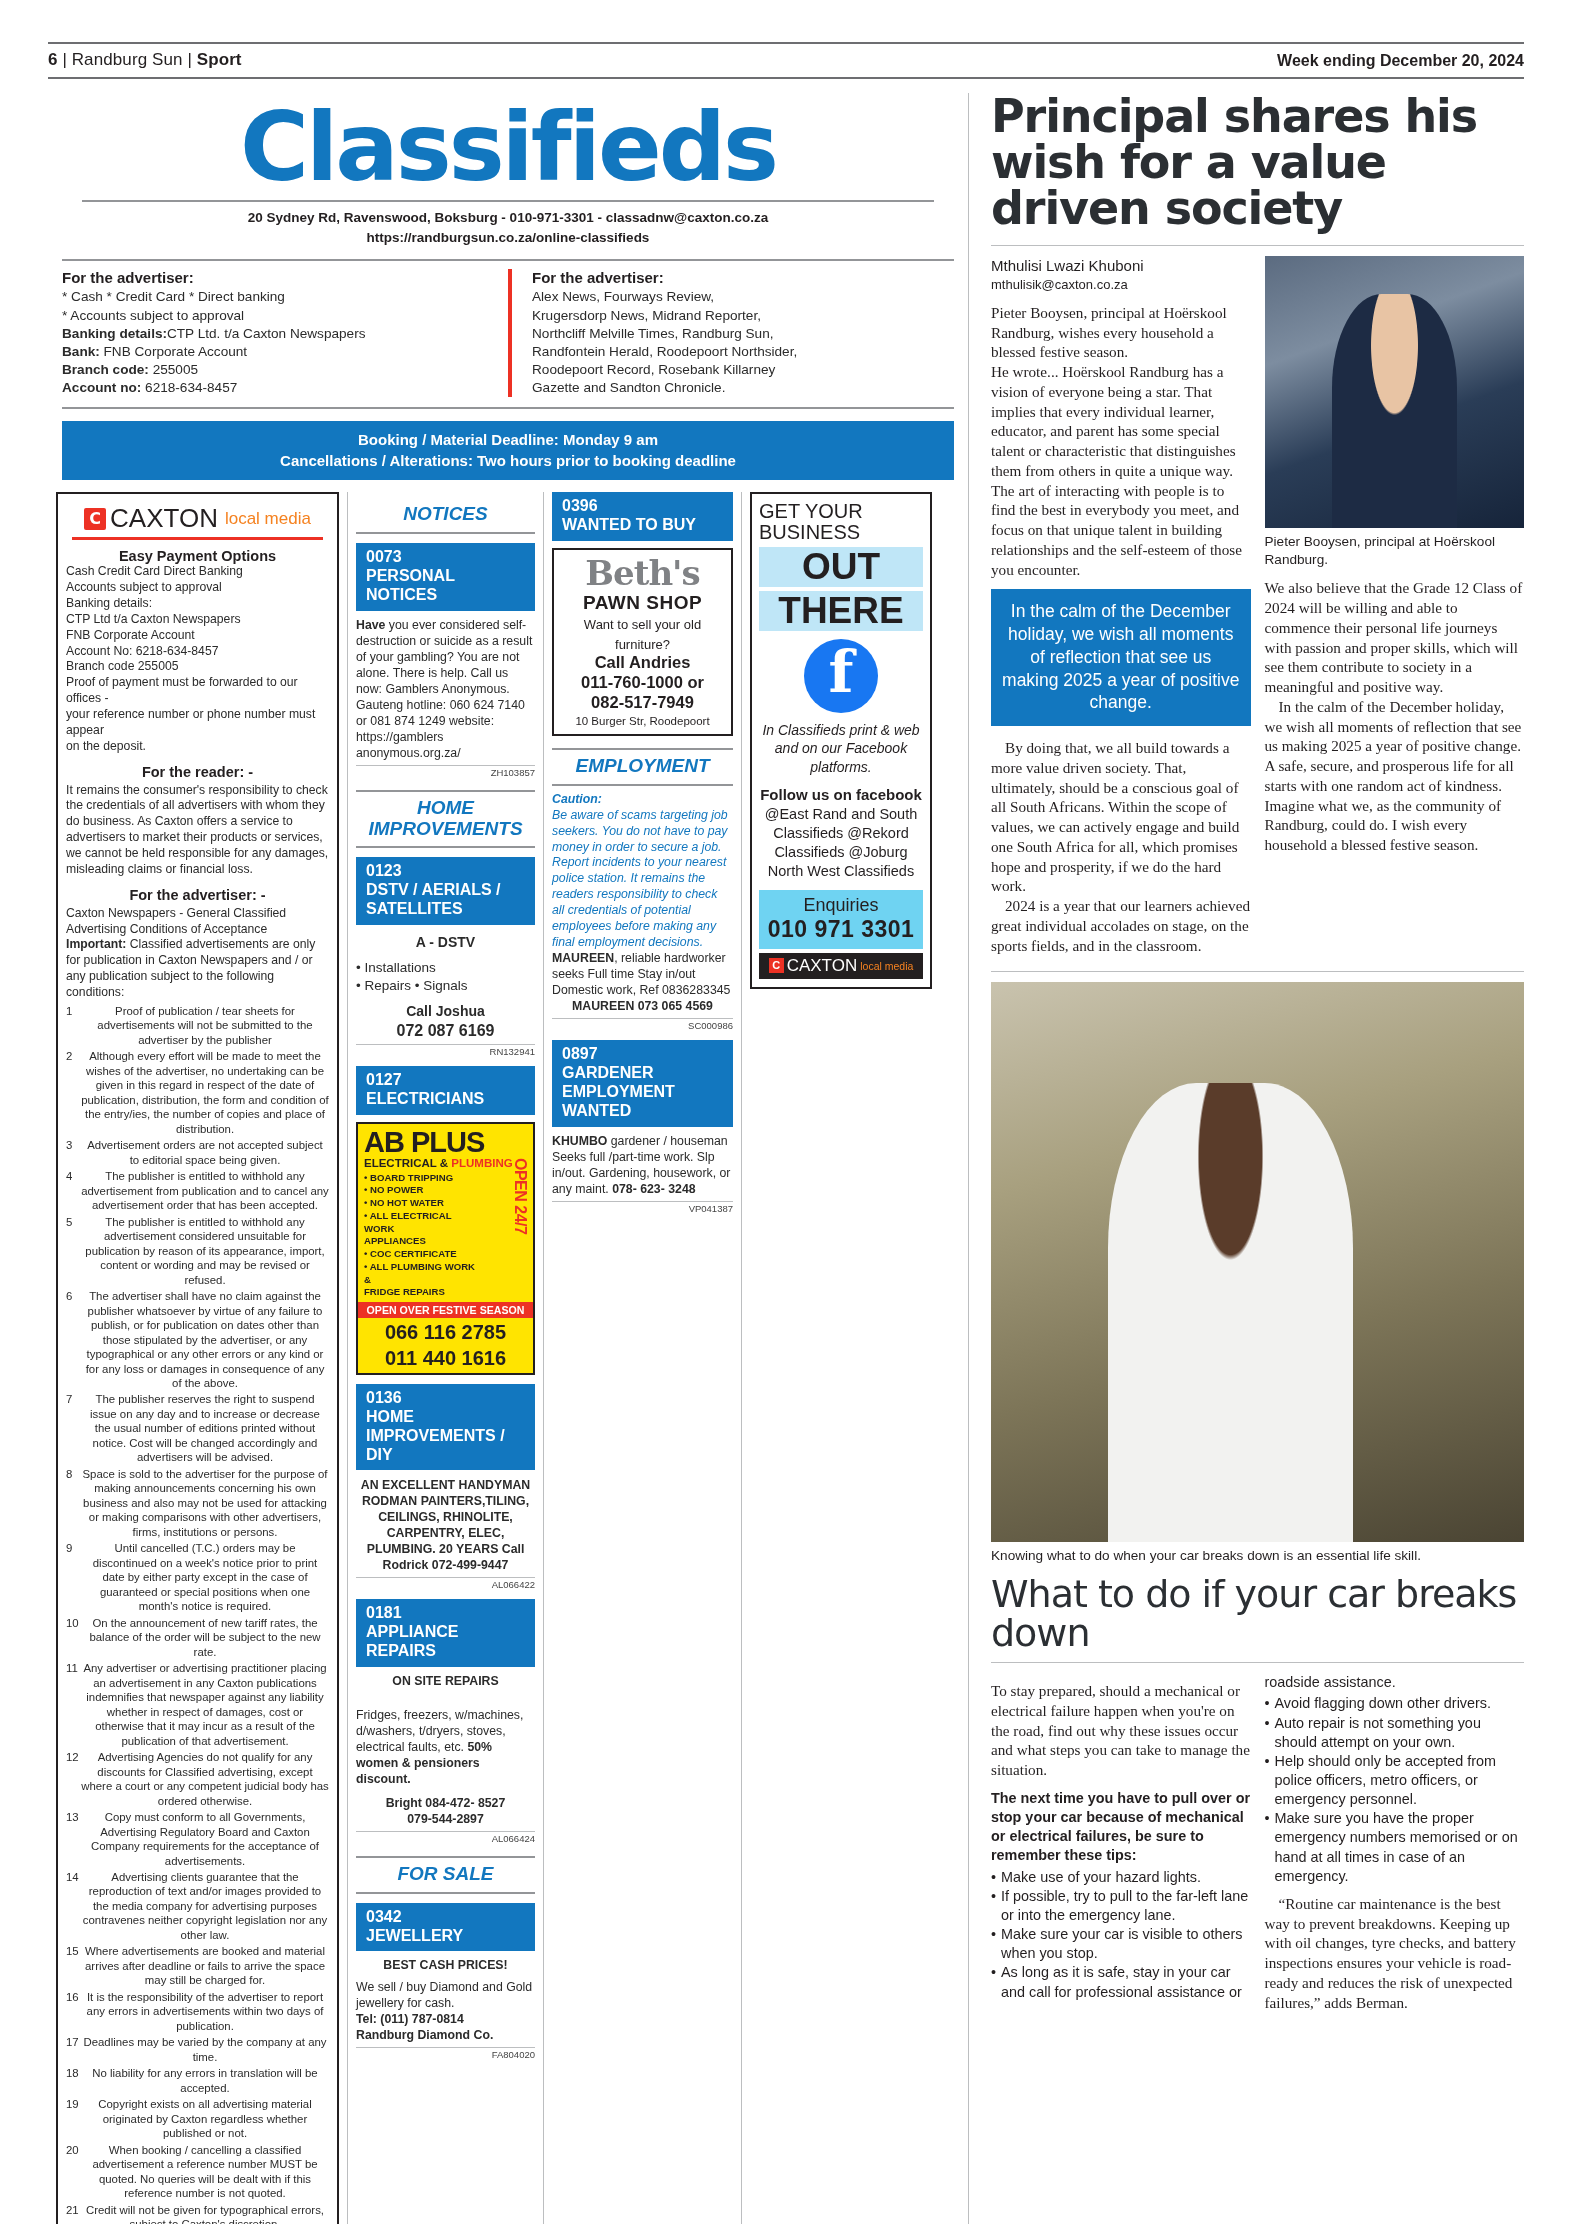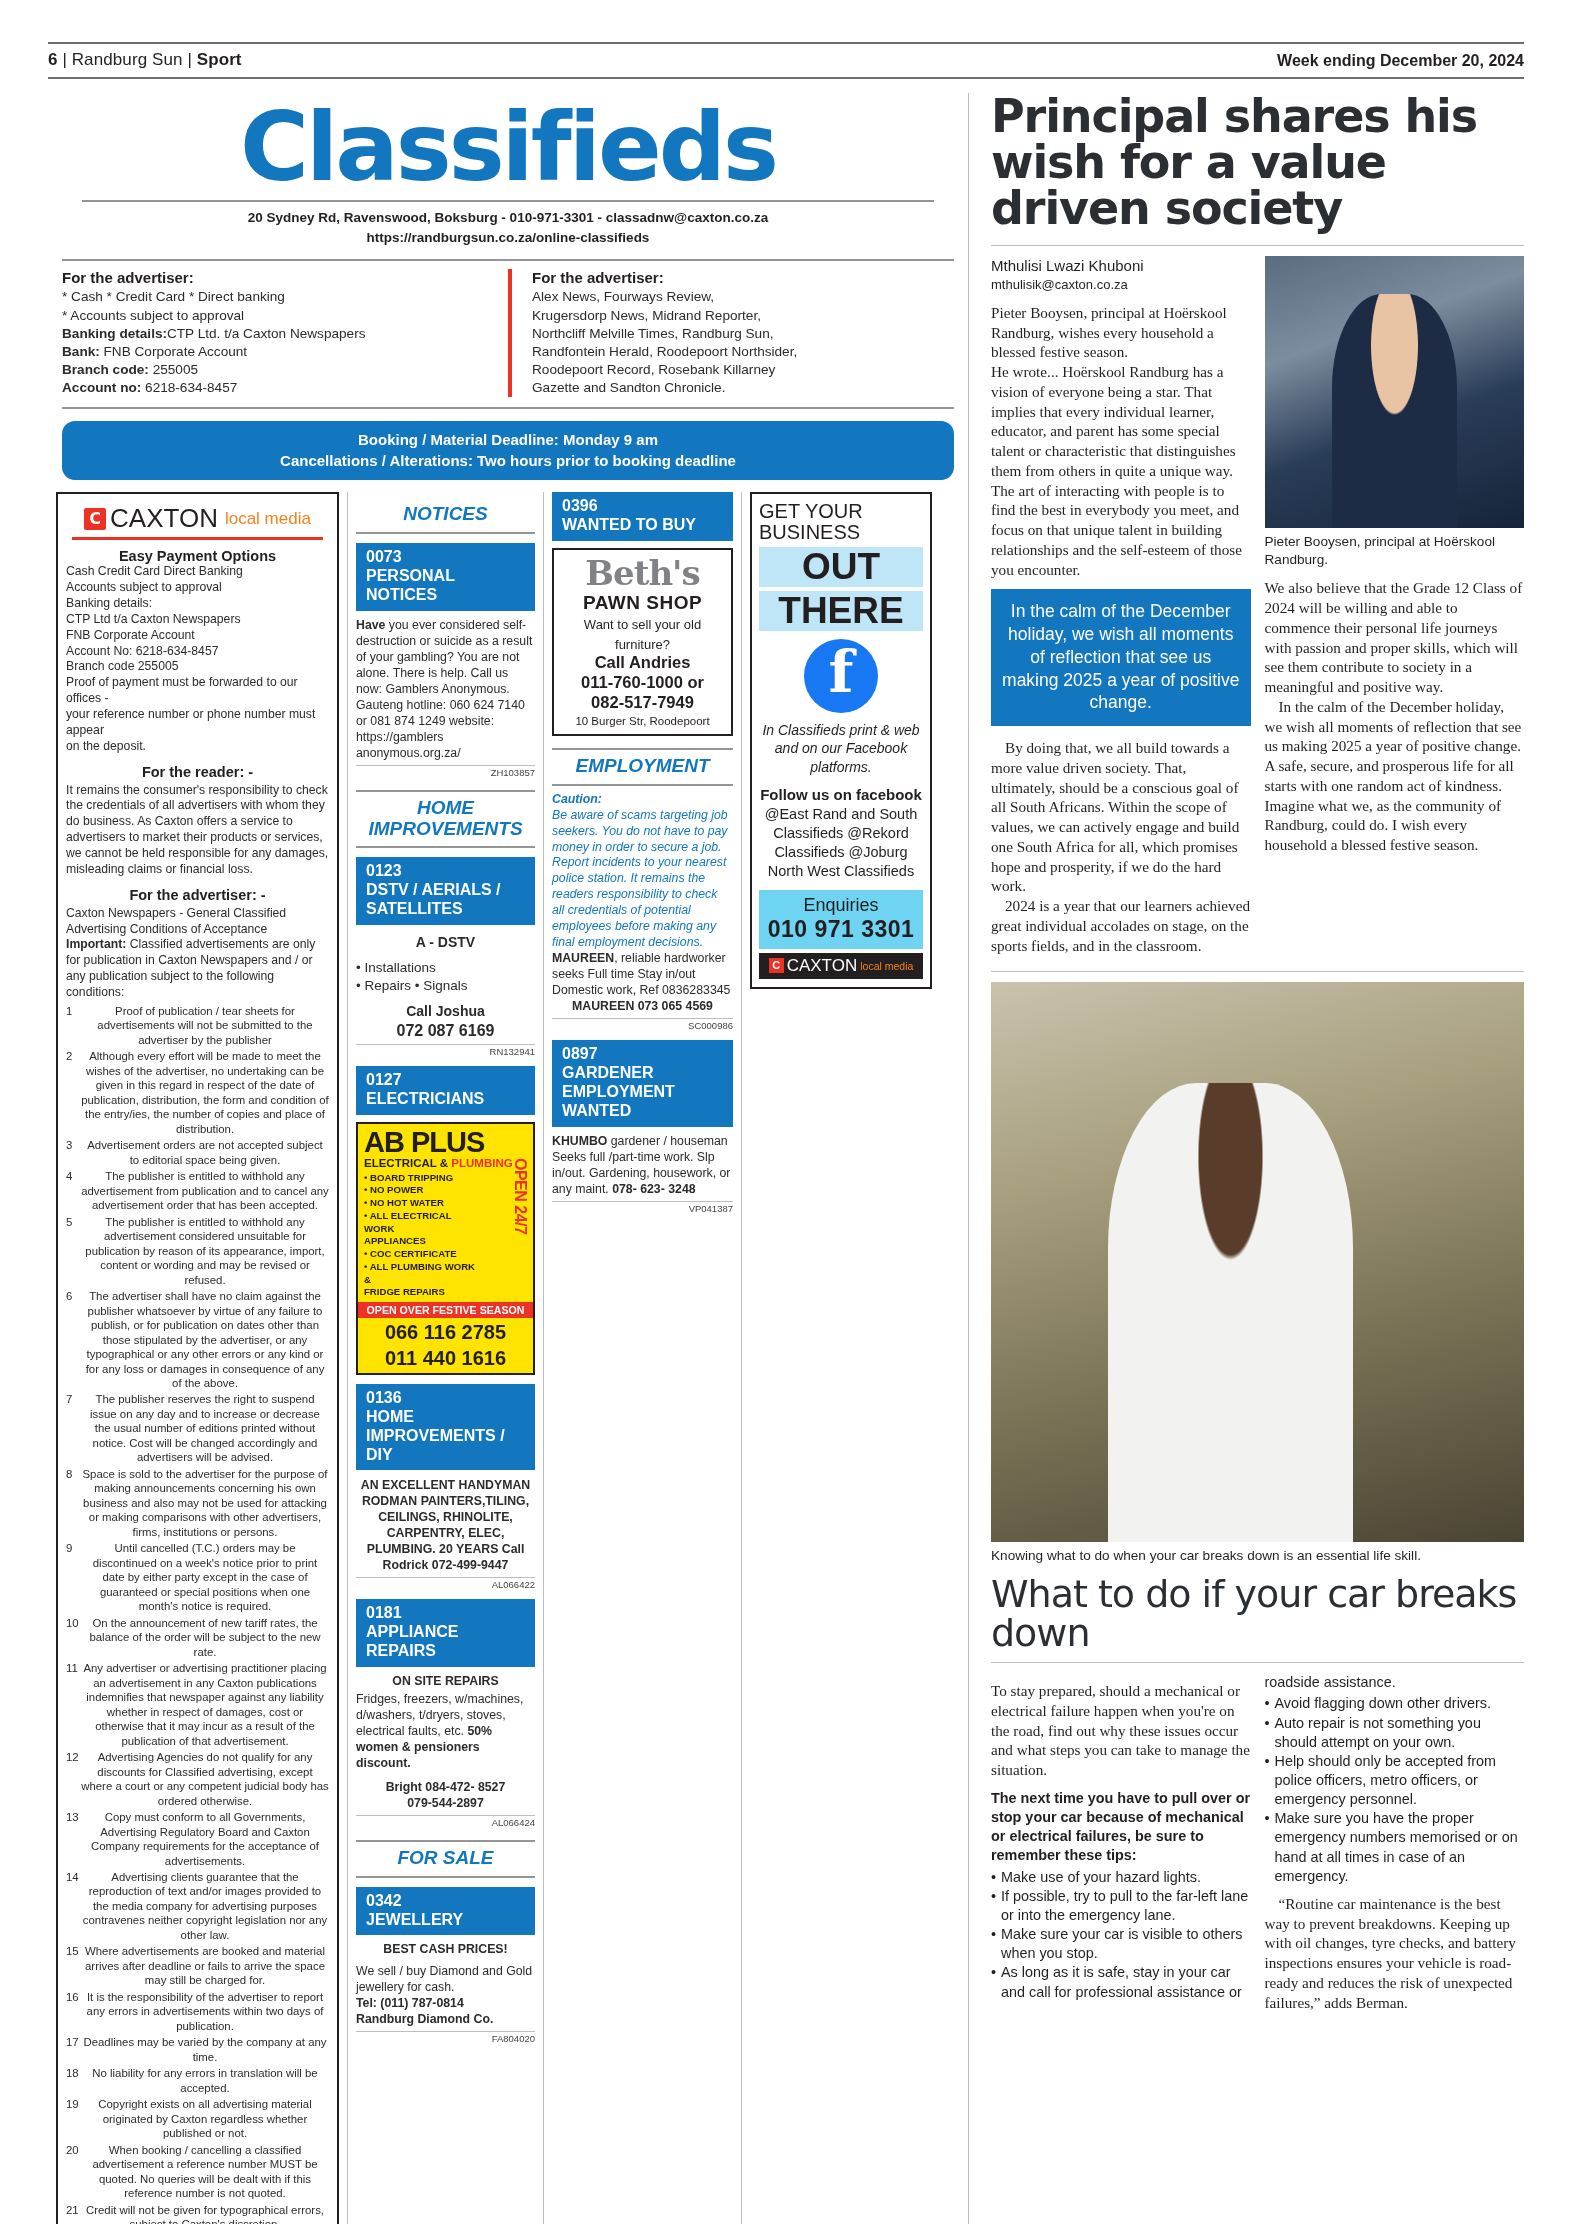--- a/index.html
+++ b/index.html
@@ -47,21 +47,21 @@
   .adv-col { width: 50%; }
   .adv-col.right { padding-left: 20px; border-left: 4px solid #ed3124; }
   .adv-h { font-size: 15px; font-weight: 700; margin-bottom: 2px; }
   .adv-col p { font-size: 13.6px; line-height: 1.33; color: #2b2b2b; }
   .adv-col p b { font-weight: 700; }
 
   
   .deadline {
     background: #1277bf; color: #fff; text-align: center;
     font-size: 15px; font-weight: 700; line-height: 1.38;
-    padding: 9px 6px; margin: 12px 14px 0; border-radius: 13px;
+    padding: 9px 6px; margin: 12px 14px 0;
   }
 
   
   .cgrid { display: flex; margin-top: 12px; }
   .cc { padding: 0 8px; }
   .cc1 { width: 300px; border-right: 1px solid #bcbec0; }
   .cc2 { width: 196px; border-right: 1px solid #bcbec0; }
   .cc3 { width: 198px; border-right: 1px solid #bcbec0; }
   .cc4 { width: 198px; }
 
@@ -350,21 +350,21 @@
             <span>HOME IMPROVEMENTS / DIY</span>
           </div>
           <div class="adtext ctr bold" style="margin-top:8px">AN EXCELLENT HANDYMAN RODMAN PAINTERS,TILING, CEILINGS, RHINOLITE, CARPENTRY, ELEC, PLUMBING. 20 YEARS Call Rodrick 072-499-9447</div>
           <div class="refcode">AL066422</div>
 
           <div class="cat">
             <span class="num">0181</span>
             <span>APPLIANCE REPAIRS</span>
           </div>
           <div class="adtext ctr bold" style="margin-top:6px">ON SITE REPAIRS</div>
-          <div class="adtext" style="margin-top:2px"><span>Fridges, freezers, w/machines, d/washers, t/dryers, stoves, electrical faults, etc.</span><b> 50% women &amp; pensioners discount.</b></div>
+          <div class="adtext" style="margin-top:18px"><span>Fridges, freezers, w/machines, d/washers, t/dryers, stoves, electrical faults, etc.</span><b> 50% women &amp; pensioners discount.</b></div>
           <div class="adtext ctr bold" style="margin-top:8px">Bright 084-472- 8527</div>
           <div class="adtext ctr bold">079-544-2897</div>
           <div class="refcode">AL066424</div>
 
           <div class="grp">FOR SALE</div>
           <div class="cat">
             <span class="num">0342</span>
             <span>JEWELLERY</span>
           </div>
           <div class="adtext ctr bold" style="margin-top:6px">BEST CASH PRICES!</div>

